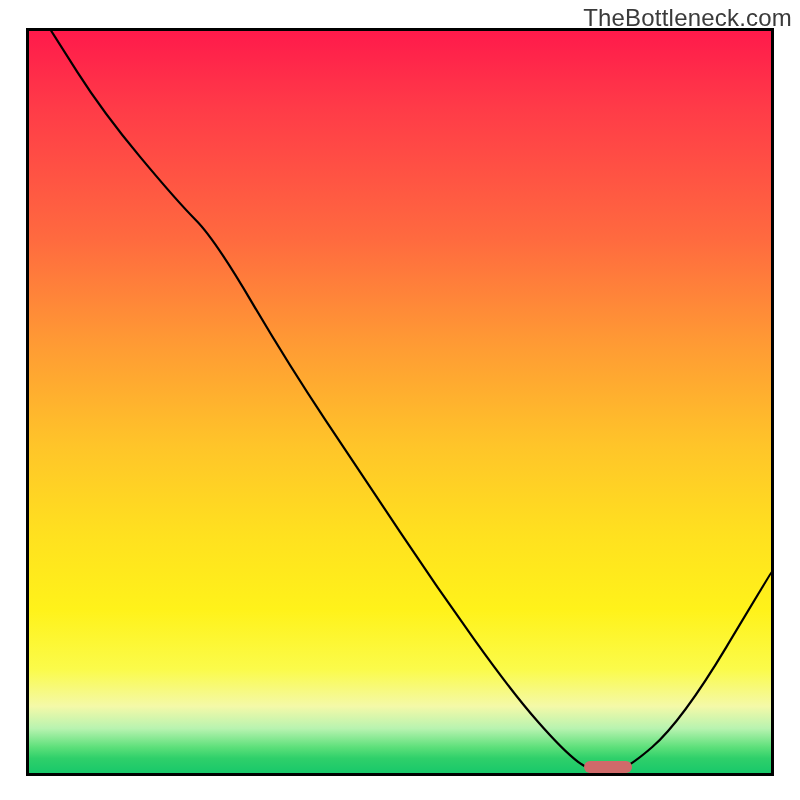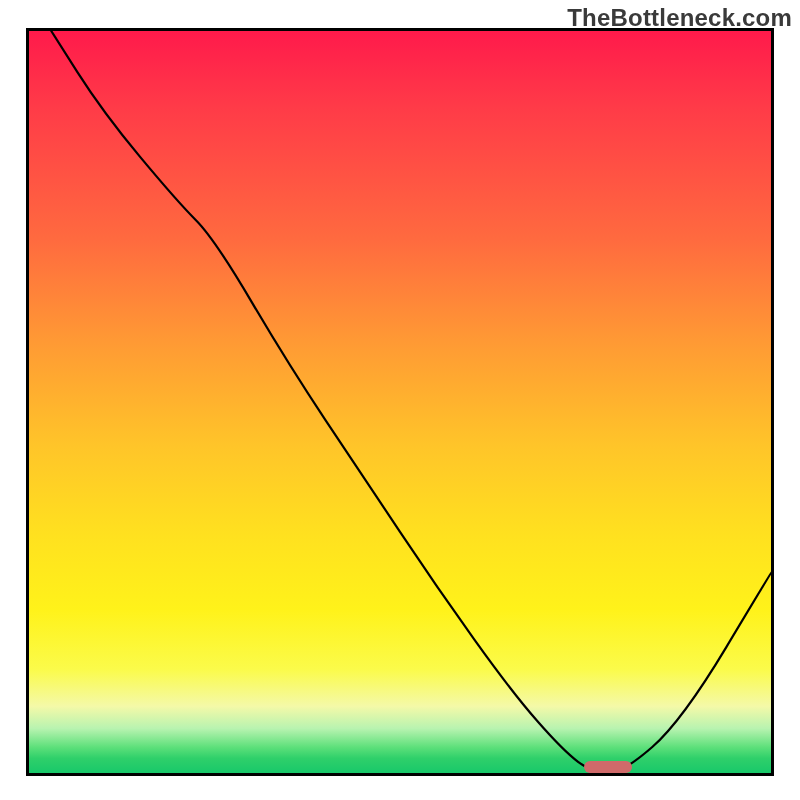--- a/index.html
+++ b/index.html
@@ -14,21 +14,21 @@
     position: relative;
     width: 800px;
     height: 800px;
   }
   .watermark {
     position: absolute;
     top: 4px;
     right: 8px;
     color: #3a3a3a;
     font-size: 24px;
-    font-weight: 700;
+    font-weight: 400;
     letter-spacing: 0.2px;
   }
   .plot-frame {
     position: absolute;
     left: 26px;
     top: 28px;
     width: 748px;
     height: 748px;
     box-sizing: border-box;
     border: 3px solid #000;

